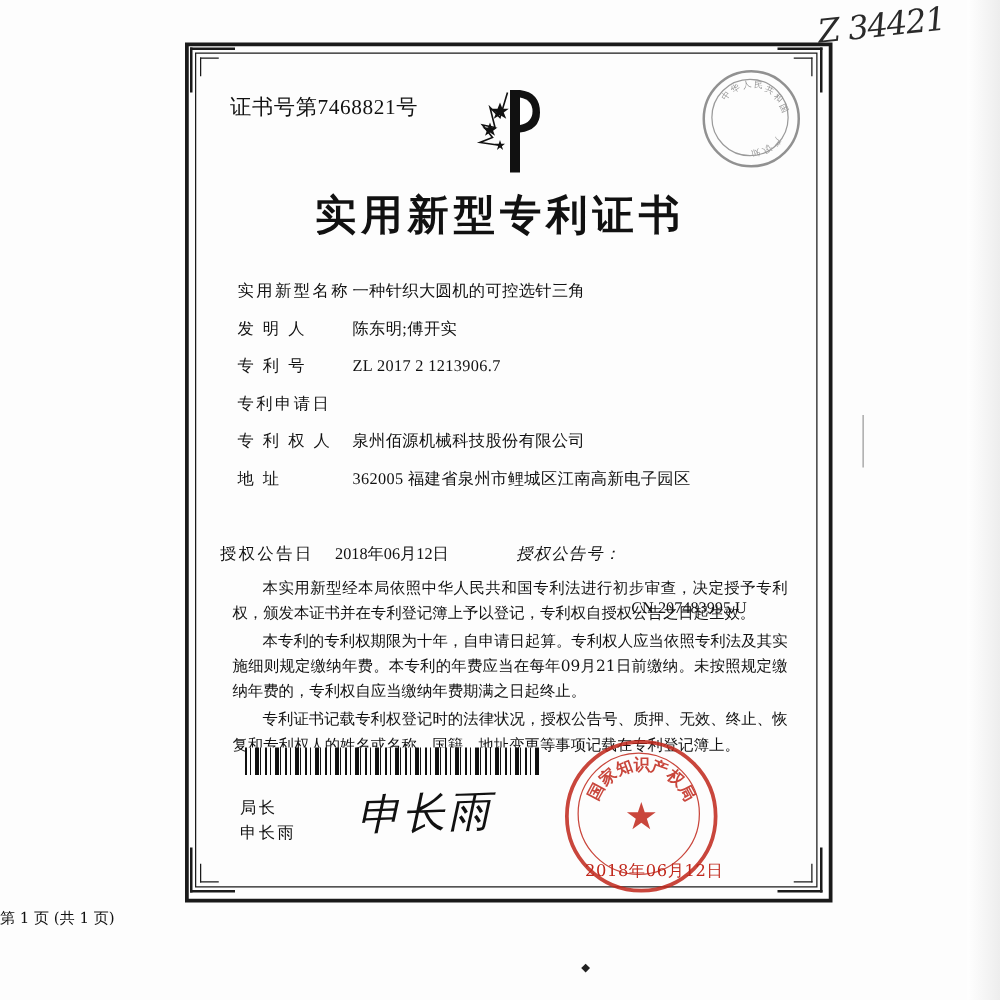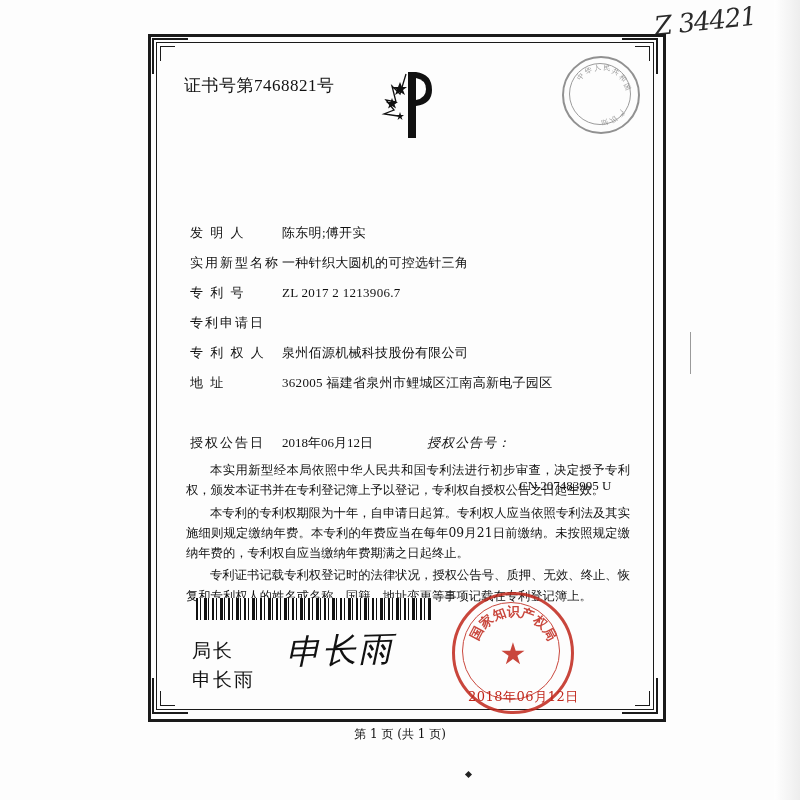--- a/index.html
+++ b/index.html
@@ -153,21 +153,21 @@
     letter-spacing: 2px;
     white-space: nowrap;
   }
   .field-value {
     flex: 1 1 auto;
     letter-spacing: .3px;
   }
 
   .grant-row {
     position: absolute;
-    left: 190px; top: 434px;
+    left: 176px; top: 434px;
     width: 440px;
     display: flex;
     font-size: 13px;
   }
   .grant-row .left-label { width: 92px; flex: 0 0 92px; letter-spacing: 2px; }
   .grant-row .left-value { width: 145px; flex: 0 0 145px; }
   .grant-row .right-label { flex: 0 0 auto; letter-spacing: 1px; font-style: italic; }
   .grant-row .right-value { margin-left: 8px; margin-top: 44px; }
 
   
@@ -195,21 +195,21 @@
         #111 0px, #111 2px, #fff 2px, #fff 4px,
         #111 4px, #111 5px, #fff 5px, #fff 8px,
         #111 8px, #111 11px, #fff 11px, #fff 12px,
         #111 12px, #111 13px, #fff 13px, #fff 16px);
   }
 
   
   .sig-label {
     position: absolute;
     left: 192px; top: 636px;
-    font-size: 19px;
+    font-size: 13px;
     letter-spacing: 2px;
     line-height: 1.55;
   }
   .signature {
     position: absolute;
     left: 286px; top: 628px;
     font-size: 34px;
     font-family: "DejaVu Serif", serif;
     font-style: italic;
     letter-spacing: 2px;
@@ -260,21 +260,20 @@
     color: #c0271b;
     letter-spacing: .5px;
     font-family: "DejaVu Serif", serif;
   }
 
   
   .page-footer {
     position: absolute;
     left: 0; top: 726px;
     width: 800px;
-    text-align: center;
     font-size: 12px;
     font-family: "DejaVu Serif", serif;
   }
   .bottom-mark {
     position: absolute;
     left: 466px; top: 772px;
     width: 5px; height: 5px;
     background: #222;
     transform: rotate(45deg);
   }
@@ -325,29 +324,30 @@
       <span style="transform:rotate(5deg) translate(0,-32px)">民</span>
       <span style="transform:rotate(25deg) translate(0,-32px)">共</span>
       <span style="transform:rotate(45deg) translate(0,-32px)">和</span>
       <span style="transform:rotate(65deg) translate(0,-32px)">国</span>
       <span style="transform:rotate(125deg) translate(0,-32px)">产</span>
       <span style="transform:rotate(145deg) translate(0,-32px)">识</span>
       <span style="transform:rotate(165deg) translate(0,-32px)">知</span>
     </div>
   </div>
 
+  <div class="doc-title">实用新型专利证书</div>
 
   <div class="fields">
+    <div class="field-row">
+      <div class="field-label">实用新型名称</div>
+      <div class="field-value">一种针织大圆机的可控选针三角</div>
+    </div>
     <div class="field-row">
       <div class="field-label">发 明 人</div>
       <div class="field-value">陈东明;傅开实</div>
-    </div>
-    <div class="field-row">
-      <div class="field-label">实用新型名称</div>
-      <div class="field-value">一种针织大圆机的可控选针三角</div>
     </div>
     <div class="field-row">
       <div class="field-label">专 利 号</div>
       <div class="field-value">ZL 2017 2 1213906.7</div>
     </div>
     <div class="field-row">
       <div class="field-label">专利申请日</div>
     </div>
     <div class="field-row">
       <div class="field-label">专 利 权 人</div>

